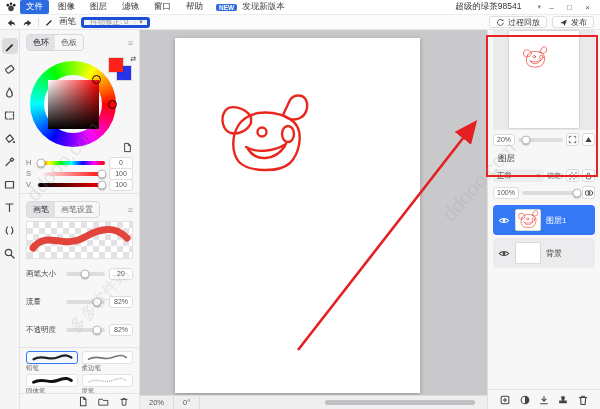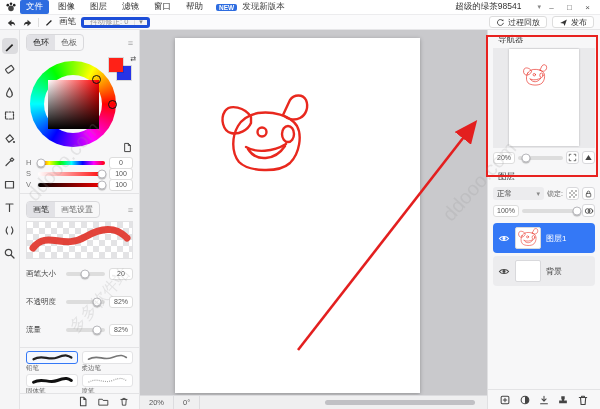--- a/index.html
+++ b/index.html
@@ -303,28 +303,28 @@
       </div>
 
       <div class="brow">
         <span class="blab">画笔大小</span>
         <span class="track">
             <span class="knob" style="left:48%"></span>
           </span>
         <span class="valbox">20</span>
       </div>
       <div class="brow">
-        <span class="blab">不透明度</span>
+        <span class="blab">流量</span>
         <span class="track">
             <span class="knob" style="left:80%"></span>
           </span>
         <span class="valbox">82%</span>
       </div>
       <div class="brow">
-        <span class="blab">流量</span>
+        <span class="blab">不透明度</span>
         <span class="track">
             <span class="knob" style="left:80%"></span>
           </span>
         <span class="valbox">82%</span>
       </div>
 
       <div class="sep"></div>
 
 
       <div class="bgrid">
@@ -415,21 +415,20 @@
         </svg>
       </div>
       <div class="cstatus">
         <span class="scell">20%</span>
         <span class="scell">0°</span>
         <span class="hscroll"></span>
       </div>
     </div>
 
     <div class="rp">
-      <div class="rtitle">导航器</div>
       <div class="nav-thumb">
         <div class="nav-page">
           <svg viewBox="0 0 245 355" width="70" height="97">
               <use href="#dog-art"></use>
             </svg>
         </div>
       </div>
       <div class="nav-foot">
         <span class="valbox" style="flex:0 0 22px">20%</span>
         <span class="track">

